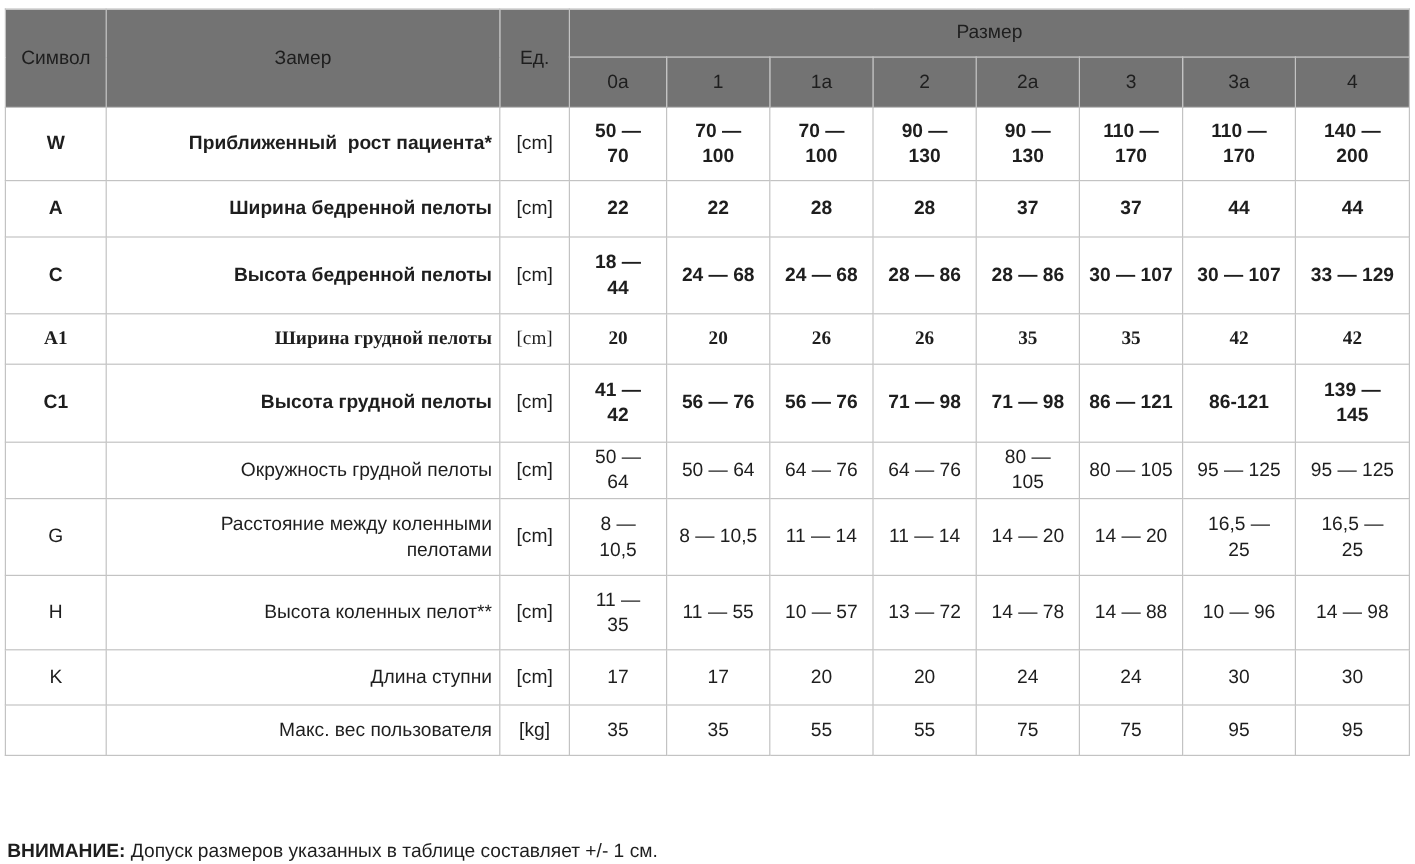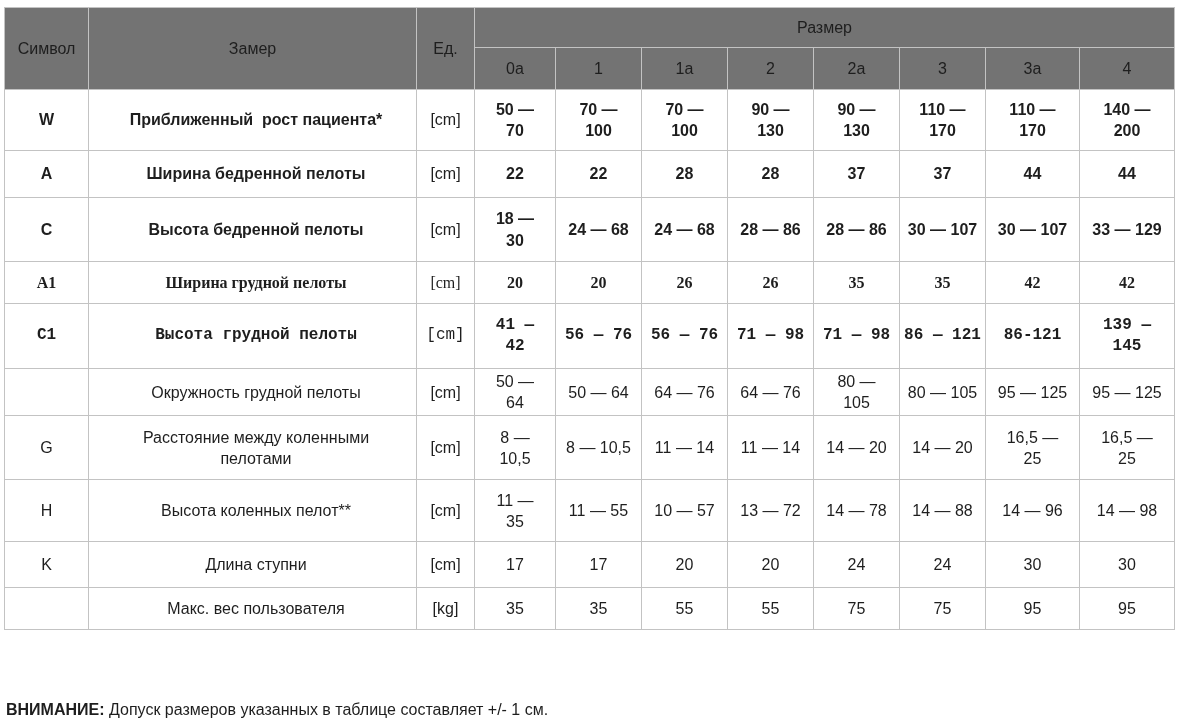--- a/index.html
+++ b/index.html
@@ -32,21 +32,21 @@
     white-space: pre-wrap;
     line-height: 1.32;
     box-sizing: border-box;
   }
   .size-table thead th {
     background: #737373;
   }
   .size-table thead tr.group-row { height: 40px; }
   .size-table thead tr.sizes-row th { height: 42px; }
   .size-table td.measure {
-    text-align: center;
+    text-align: right;
     padding-left: 13px;
     padding-right: 6px;
   }
   .size-table tr.bold td.sym,
   .size-table tr.bold td.measure,
   .size-table tr.bold td.val {
     font-weight: 700;
   }
   .footnotes {
     margin: 11px 0 0 2px;
@@ -127,21 +127,21 @@
           <td class="val">37</td>
           <td class="val">37</td>
           <td class="val">44</td>
           <td class="val">44</td>
         </tr>
         <tr class="bold" style="height: 64px;">
           <td class="sym">C</td>
           <td class="measure">Высота бедренной пелоты</td>
           <td class="unit">[cm]</td>
           <td class="val">18 —
-30</td>
+44</td>
           <td class="val">24 — 68</td>
           <td class="val">24 — 68</td>
           <td class="val">28 — 86</td>
           <td class="val">28 — 86</td>
           <td class="val">30 — 107</td>
           <td class="val">30 — 107</td>
           <td class="val">33 — 129</td>
         </tr>
         <tr class="bold" style="height: 42px; font-family: Liberation Serif, serif;">
           <td class="sym">A1</td>
@@ -149,21 +149,21 @@
           <td class="unit">[cm]</td>
           <td class="val">20</td>
           <td class="val">20</td>
           <td class="val">26</td>
           <td class="val">26</td>
           <td class="val">35</td>
           <td class="val">35</td>
           <td class="val">42</td>
           <td class="val">42</td>
         </tr>
-        <tr class="bold" style="height: 65px; font-family: Liberation Mono, monospace;">
+        <tr class="bold" style="height: 65px;">
           <td class="sym">C1</td>
           <td class="measure">Высота грудной пелоты</td>
           <td class="unit">[cm]</td>
           <td class="val">41 —
 42</td>
           <td class="val">56 — 76</td>
           <td class="val">56 — 76</td>
           <td class="val">71 — 98</td>
           <td class="val">71 — 98</td>
           <td class="val">86 — 121</td>
@@ -207,21 +207,21 @@
           <td class="sym">H</td>
           <td class="measure">Высота коленных пелот**</td>
           <td class="unit">[cm]</td>
           <td class="val">11 —
 35</td>
           <td class="val">11 — 55</td>
           <td class="val">10 — 57</td>
           <td class="val">13 — 72</td>
           <td class="val">14 — 78</td>
           <td class="val">14 — 88</td>
-          <td class="val">14 — 96</td>
+          <td class="val">10 — 96</td>
           <td class="val">14 — 98</td>
         </tr>
         <tr style="height: 46px;">
           <td class="sym">K</td>
           <td class="measure">Длина ступни</td>
           <td class="unit">[cm]</td>
           <td class="val">17</td>
           <td class="val">17</td>
           <td class="val">20</td>
           <td class="val">20</td>

